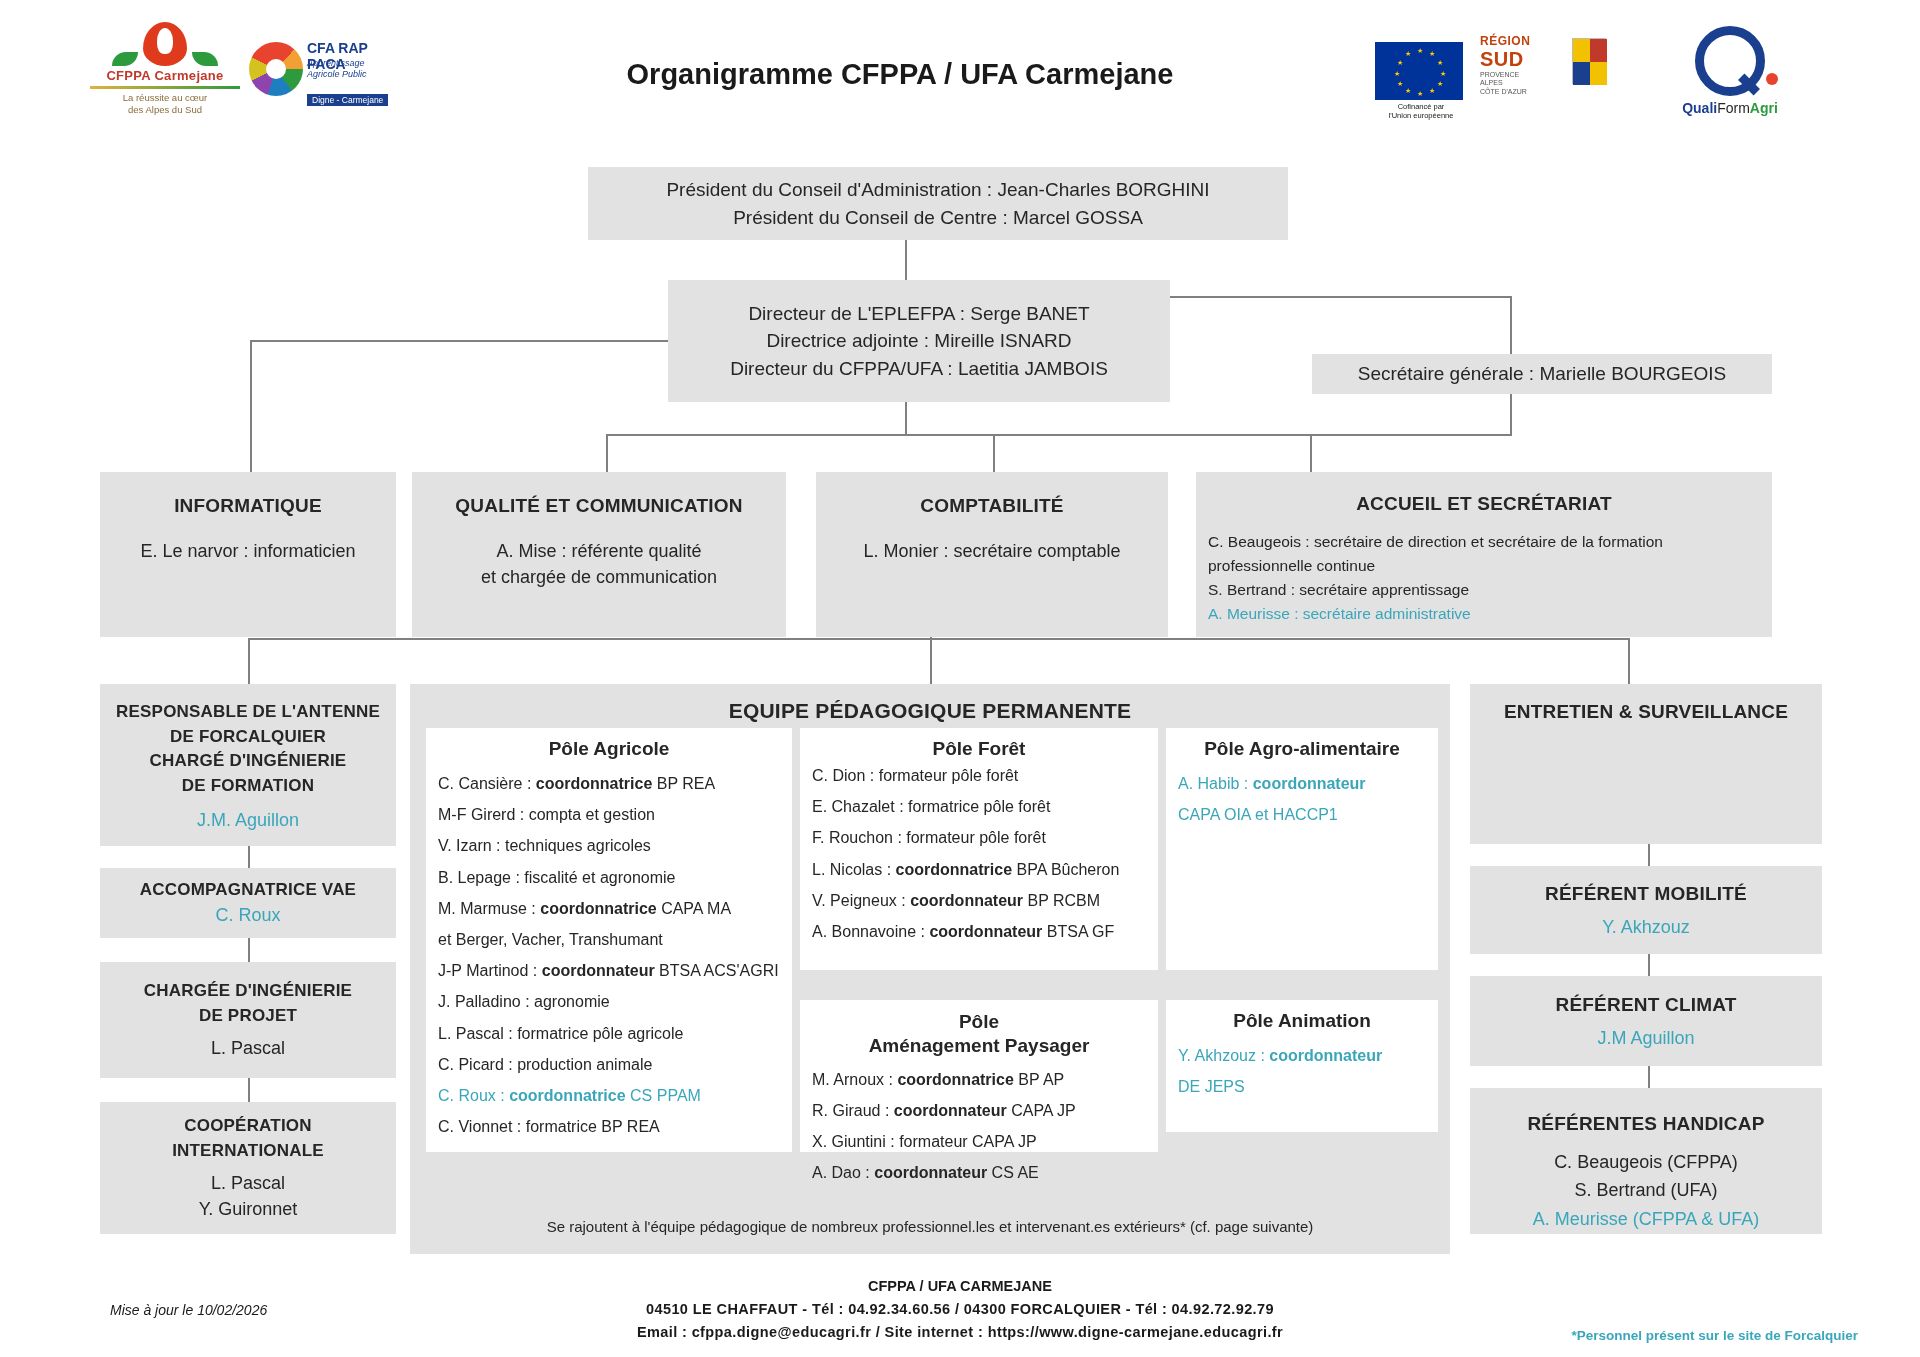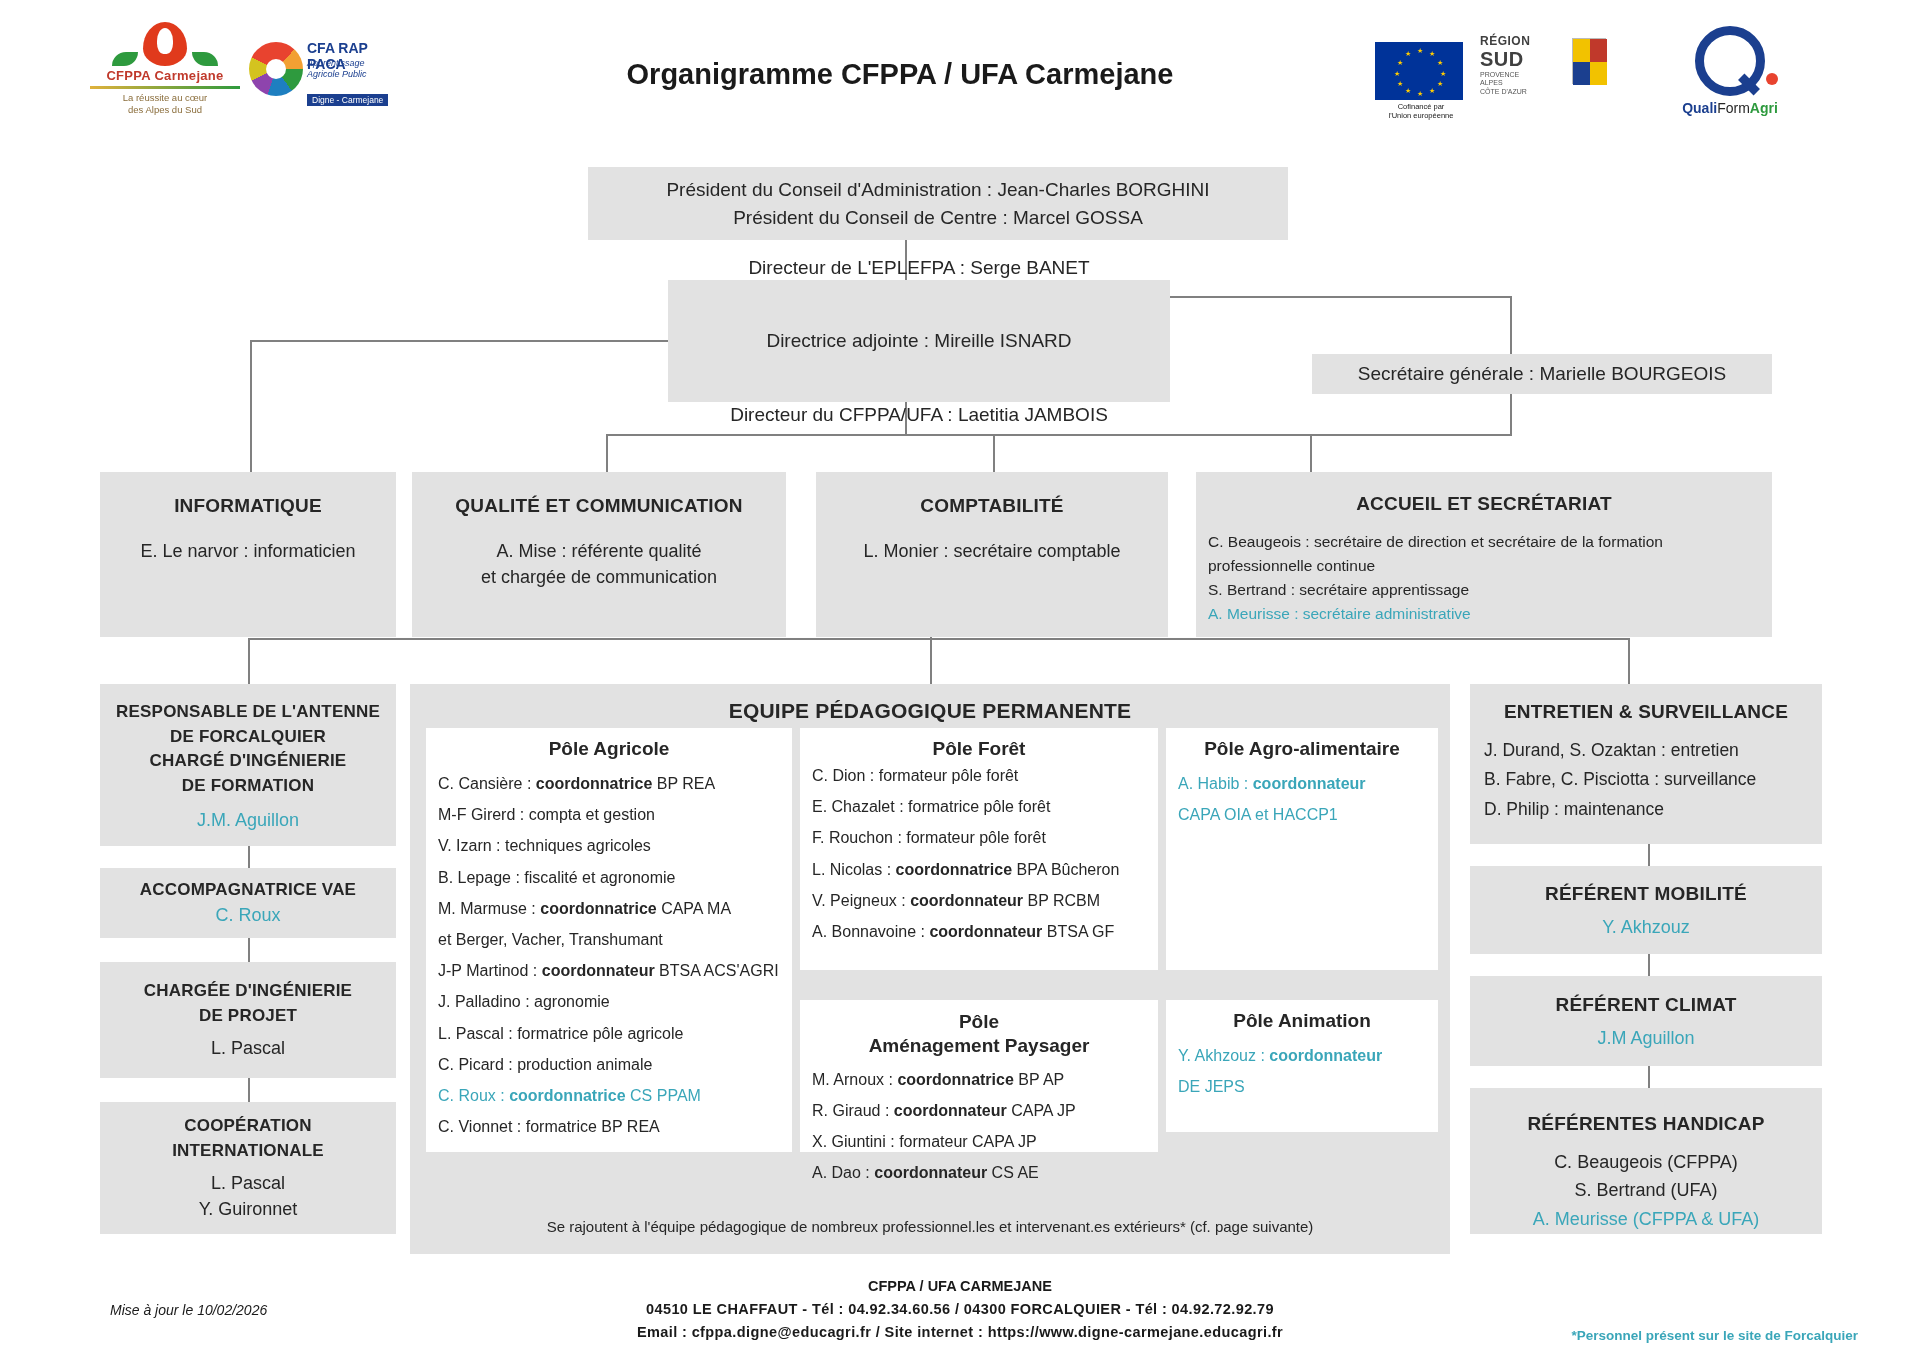--- a/index.html
+++ b/index.html
@@ -73,21 +73,21 @@
   .logo2 .t1{ position:absolute; left:62px; top:8px; font-size:14px;font-weight:bold;color:#1b3f8f;}
   .logo2 .t2{ position:absolute; left:62px; top:26px; font-size:9px;color:#1b3f8f;font-style:italic;line-height:1.25;}
   .logo2 .t3{ position:absolute; left:62px; top:62px; font-size:8.5px;color:#fff;background:#1b3f8f;padding:1px 5px;}
 
   
   .logo3 { left:1375px; top:42px; width:105px; height:62px;}
   .euflag{ width:88px;height:58px;background:#003399;position:relative;}
   .eustar{ position:absolute;width:5px;height:5px;color:#ffcc00;font-size:7px;line-height:5px;text-align:center;}
   .logo3 .cap{ font-size:7.5px;color:#1a1a1a;text-align:center;width:92px;margin-top:2px;line-height:1.2;}
   .logo4 { left:1480px; top:34px; width:130px; height:80px;}
-  .logo4 .rs{ font-size:12px;font-weight:bold;color:#404040;letter-spacing:.5px;}
+  .logo4 .rs{ font-size:12px;font-weight:bold;color:#c2410c;letter-spacing:.5px;}
   .logo4 .rs2{ font-size:7px;color:#555;line-height:1.2;}
   .shield{ position:absolute; left:92px; top:4px; width:34px;height:46px;
     background:#ffffff;border:1px solid #bbb;}
   .shield .q1{position:absolute;left:0;top:0;width:17px;height:23px;background:#f2c200;}
   .shield .q2{position:absolute;left:17px;top:0;width:17px;height:23px;background:#c0392b;}
   .shield .q3{position:absolute;left:0;top:23px;width:17px;height:23px;background:#1b3f8f;}
   .shield .q4{position:absolute;left:17px;top:23px;width:17px;height:23px;background:#f2c200;}
 
   
   .logo5 { left:1655px; top:26px; width:150px; height:100px; text-align:center;}
@@ -220,21 +220,21 @@
 
   <div class="ln vl" style="left:1648px; top:844px; height:22px;"></div>
   <div class="ln vl" style="left:1648px; top:954px; height:22px;"></div>
   <div class="ln vl" style="left:1648px; top:1066px; height:22px;"></div>
 
   <div class="box t19" style="left:588px; top:167px; width:700px; height:73px;">
     <div>Président du Conseil d'Administration : Jean-Charles BORGHINI</div>
     <div>Président du Conseil de Centre : Marcel GOSSA</div>
   </div>
 
-  <div class="box t19" style="left:668px; top:280px; width:502px; height:122px;gap:46px;">
+  <div class="box t19" style="left:668px; top:280px; width:502px; height:122px;">
     <div>Directeur de L'EPLEFPA : Serge BANET</div>
     <div>Directrice adjointe : Mireille ISNARD</div>
     <div>Directeur du CFPPA/UFA : Laetitia JAMBOIS</div>
   </div>
 
   <div class="box t19" style="left:1312px; top:354px; width:460px; height:40px;">
     <div>Secrétaire générale : Marielle BOURGEOIS</div>
   </div>
 
   <div class="box" style="left:100px; top:472px; width:296px; height:165px; justify-content:flex-start; padding-top:20px;">
@@ -349,25 +349,20 @@
     <div id="pole-animation-rows">
         <div style="font-size: 16px; line-height: 1.95; white-space: nowrap;"><span style="color: rgb(58, 166, 185);">Y. Akhzouz : </span><span style="color: rgb(58, 166, 185); font-weight: bold;">coordonnateur</span></div>
         <div style="font-size: 16px; line-height: 1.95; white-space: nowrap;"><span style="color: rgb(58, 166, 185);">DE JEPS</span></div>
       </div>
   </div>
 
   <div style="position:absolute; left:430px; top:1218px; width:1000px; text-align:center; font-size:15px;">Se rajoutent à l'équipe pédagogique de nombreux professionnel.les et intervenant.es extérieurs* (cf. page suivante)</div>
 
   <div class="box" style="left:1470px; top:684px; width:352px; height:160px; justify-content:flex-start; padding-top:14px;">
     <div class="hdr" style="font-size:19px;">ENTRETIEN &amp; SURVEILLANCE</div>
-    <div style="width:100%; padding-left:14px; text-align:left; margin-top:10px; font-size:17.5px; line-height:1.7;">
-      <div>J. Durand, S. Ozaktan : entretien</div>
-      <div>B. Fabre, C. Pisciotta : surveillance</div>
-      <div>D. Philip : maintenance</div>
-    </div>
   </div>
 
   <div class="box" style="left:1470px; top:866px; width:352px; height:88px;">
     <div class="hdr" style="font-size:19px;">RÉFÉRENT MOBILITÉ</div>
     <div class="teal" style="font-size:18px; margin-top:6px;">Y. Akhzouz</div>
   </div>
 
   <div class="box" style="left:1470px; top:976px; width:352px; height:90px;">
     <div class="hdr" style="font-size:19px;">RÉFÉRENT CLIMAT</div>
     <div class="teal" style="font-size:18px; margin-top:6px;">J.M Aguillon</div>

